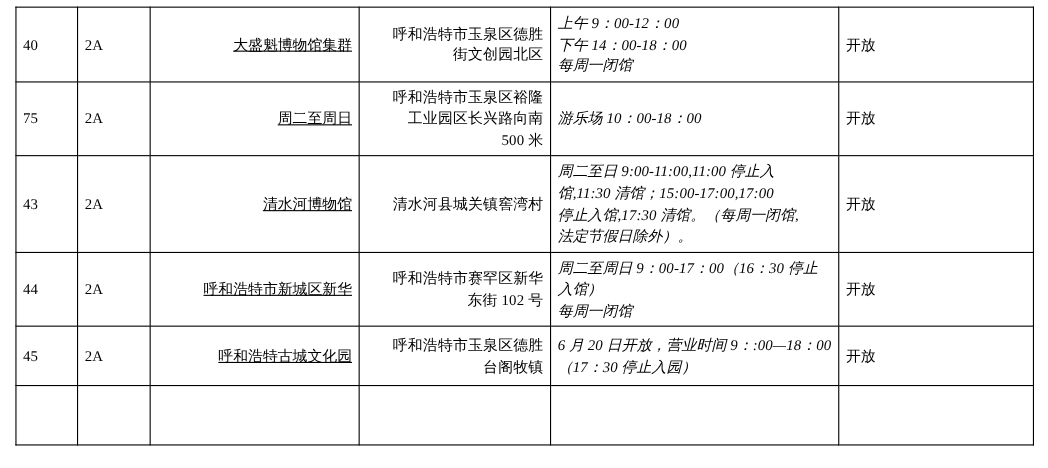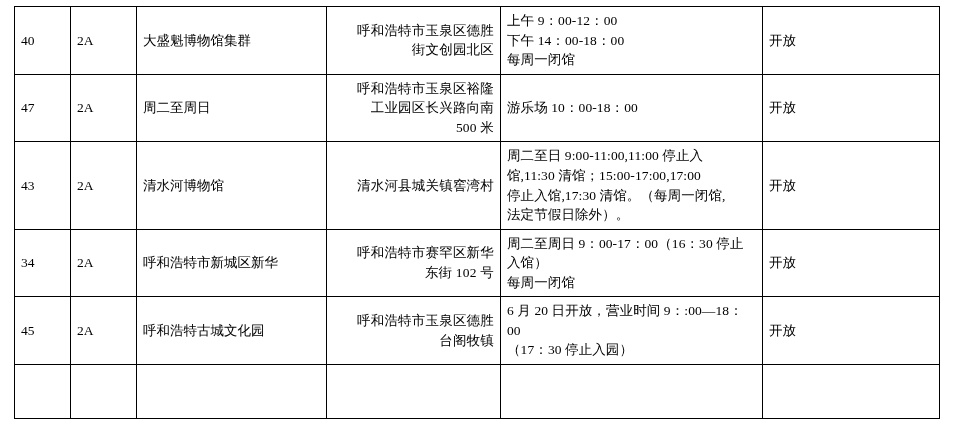--- a/index.html
+++ b/index.html
@@ -39,29 +39,31 @@
   col.c-addr  { width: 174px; }
   col.c-hours { width: 262px; }
   col.c-state { width: 177px; }
 
   td.cell-id,
   td.cell-level,
   td.cell-state {
     white-space: nowrap;
   }
   td.cell-name {
-    text-align: left;
+    text-align: right;
+    text-decoration: underline;
   }
   td.cell-addr {
     text-align: right;
     letter-spacing: 0.2px;
   }
   td.cell-hours {
     text-align: left;
     letter-spacing: 0.1px;
+    font-style: italic;
   }
   .cell-text {
     display: block;
     white-space: pre-line;
   }
   
   tr[data-name="table-row"] { height: 54px; }
 </style>
 </head>
 <body>
@@ -95,21 +97,21 @@
             <span class="cell-text" data-name="cell-opening-hours-text">上午 9：00-12：00
 下午 14：00-18：00
 每周一闭馆</span>
           </td>
           <td class="cell-state" data-name="cell-open-status">
             <span class="cell-text" data-name="cell-open-status-text">开放</span>
           </td>
         </tr>
         <tr data-name="table-row">
           <td class="cell-id" data-name="cell-serial-number">
-            <span class="cell-text" data-name="cell-serial-number-text">47</span>
+            <span class="cell-text" data-name="cell-serial-number-text">75</span>
           </td>
           <td class="cell-level" data-name="cell-level">
             <span class="cell-text" data-name="cell-level-text">2A</span>
           </td>
           <td class="cell-name" data-name="cell-attraction-name">
             <span class="cell-text" data-name="cell-attraction-name-text">周二至周日</span>
           </td>
           <td class="cell-addr" data-name="cell-address">
             <span class="cell-text" data-name="cell-address-text">呼和浩特市玉泉区裕隆
 工业园区长兴路向南
@@ -140,21 +142,21 @@
 馆,11:30 清馆；15:00-17:00,17:00
 停止入馆,17:30 清馆。（每周一闭馆,
 法定节假日除外）。</span>
           </td>
           <td class="cell-state" data-name="cell-open-status">
             <span class="cell-text" data-name="cell-open-status-text">开放</span>
           </td>
         </tr>
         <tr data-name="table-row">
           <td class="cell-id" data-name="cell-serial-number">
-            <span class="cell-text" data-name="cell-serial-number-text">34</span>
+            <span class="cell-text" data-name="cell-serial-number-text">44</span>
           </td>
           <td class="cell-level" data-name="cell-level">
             <span class="cell-text" data-name="cell-level-text">2A</span>
           </td>
           <td class="cell-name" data-name="cell-attraction-name">
             <span class="cell-text" data-name="cell-attraction-name-text">呼和浩特市新城区新华</span>
           </td>
           <td class="cell-addr" data-name="cell-address">
             <span class="cell-text" data-name="cell-address-text">呼和浩特市赛罕区新华
 东街 102 号</span>

